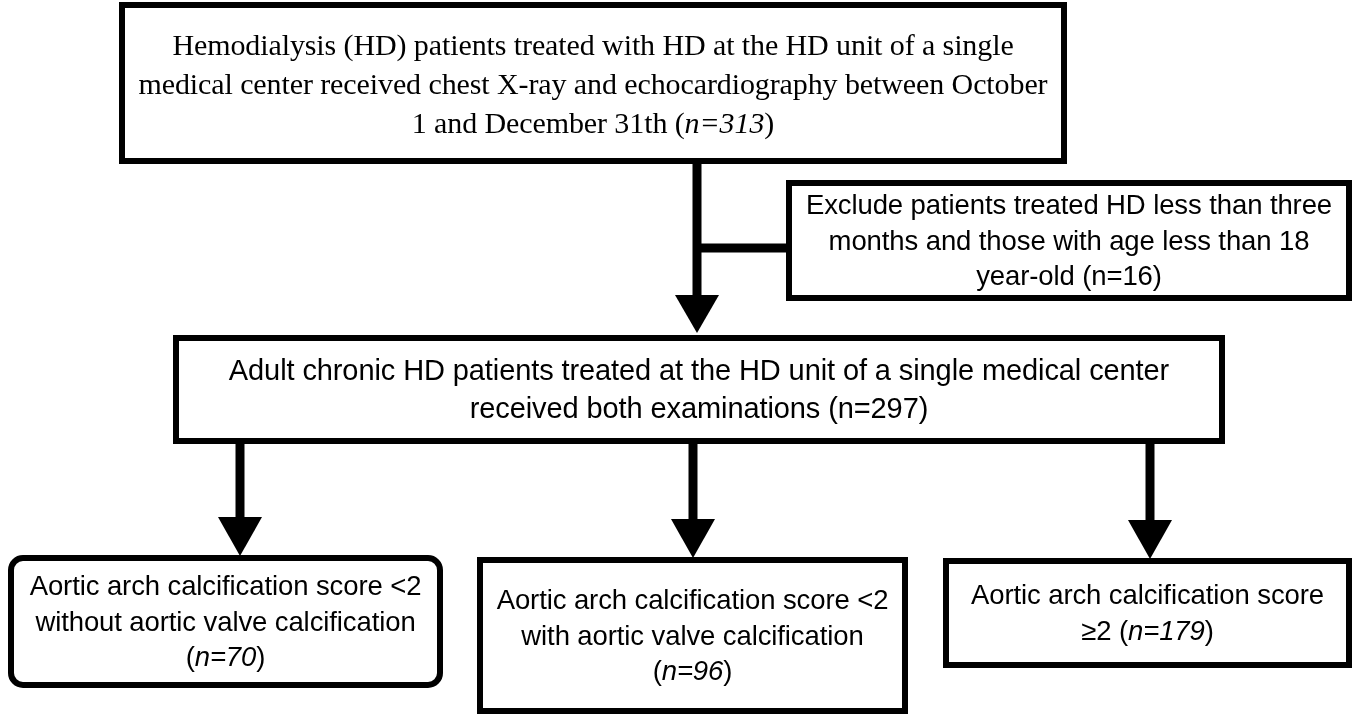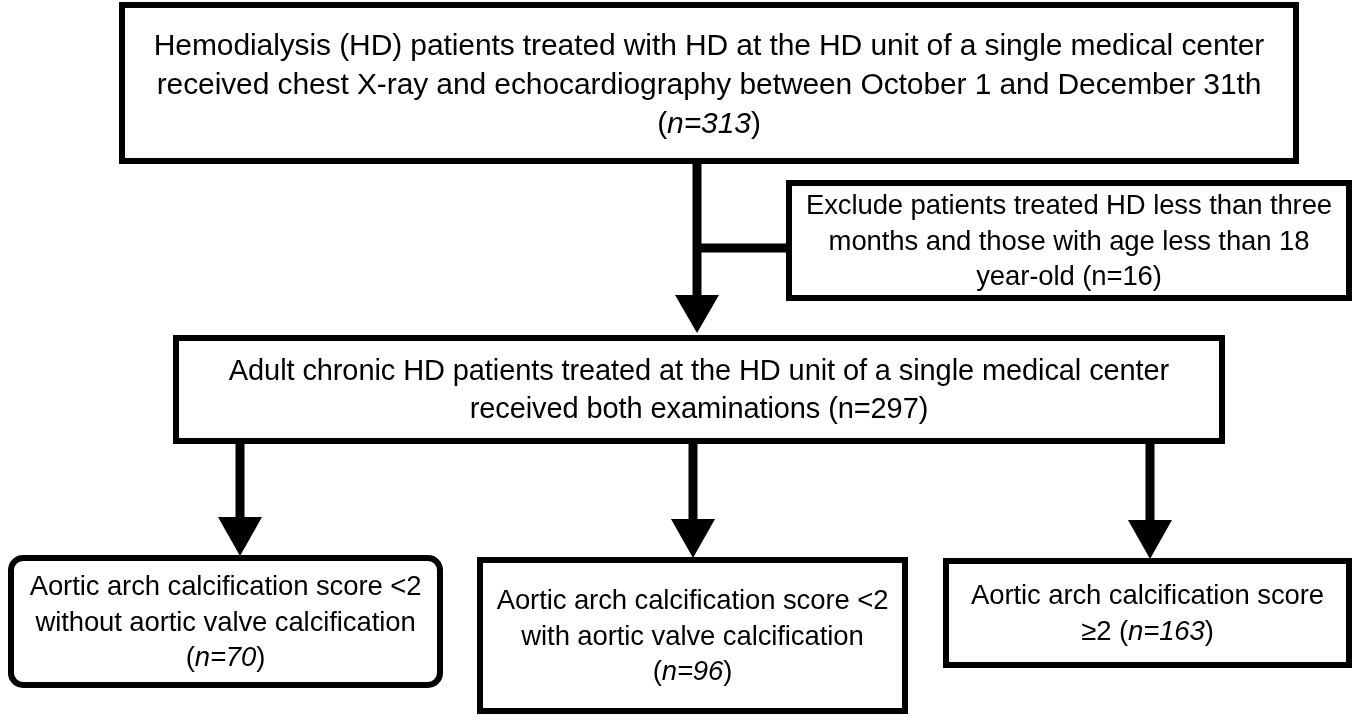--- a/index.html
+++ b/index.html
@@ -42,22 +42,23 @@
     white-space: pre-line;
   }
   .node-text {
     display: block;
     width: 100%;
     padding: 0 6px;
     box-sizing: border-box;
   }
   
   #node-cohort-screened {
-    left: 119px;  top: 2px;   width: 1180px; height: 162px;
+    left: 119px;  top: 2px;   width: 948px; height: 162px;
     font-size: 30px;
+    font-family: Liberation Serif, serif;
   }
   #node-exclusion {
     left: 786px;  top: 180px; width: 566px;  height: 121px;
     font-size: 27.5px;
   }
   #node-cohort-eligible {
     left: 173px;  top: 335px; width: 1052px; height: 109px;
     font-size: 29px;
   }
   #node-group-low-no-avc {
@@ -123,16 +124,16 @@
 
   <div class="node-box" id="node-group-low-no-avc">
     <span class="node-text"><span>Aortic arch calcification score &lt;2 without aortic valve calcification (</span><span class="emph">n=70</span><span>)</span></span>
   </div>
 
   <div class="node-box" id="node-group-low-with-avc">
     <span class="node-text"><span>Aortic arch calcification score &lt;2 with aortic valve calcification (</span><span class="emph">n=96</span><span>)</span></span>
   </div>
 
   <div class="node-box" id="node-group-high">
-    <span class="node-text"><span>Aortic arch calcification score ≥2 (</span><span class="emph">n=163</span><span>)</span></span>
+    <span class="node-text"><span>Aortic arch calcification score ≥2 (</span><span class="emph">n=179</span><span>)</span></span>
   </div>
 
 </div>
 
 </body></html>

